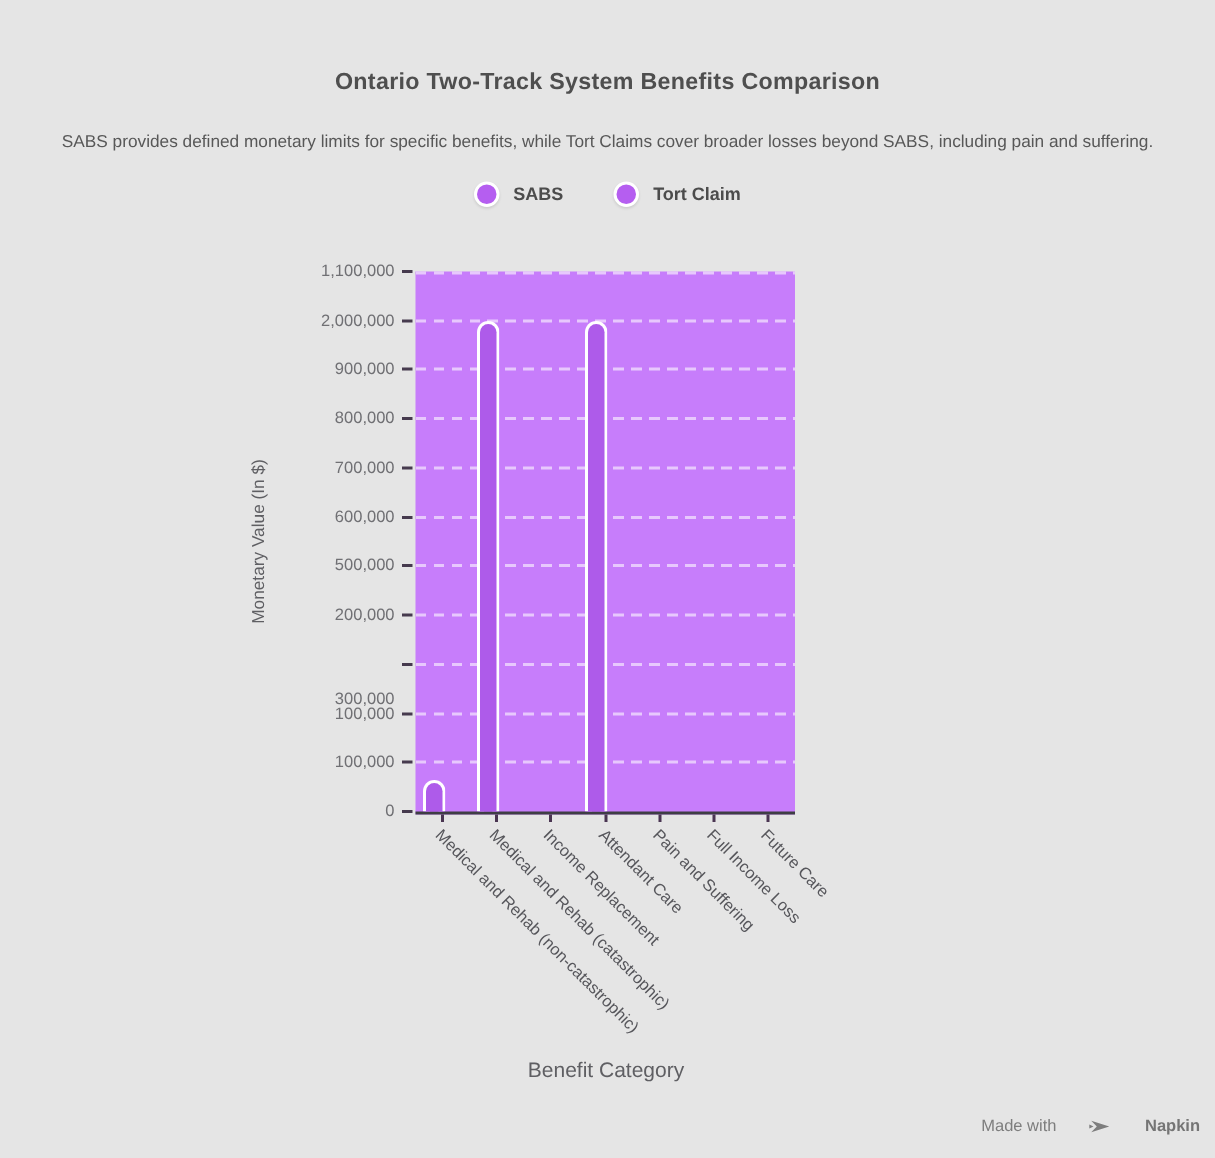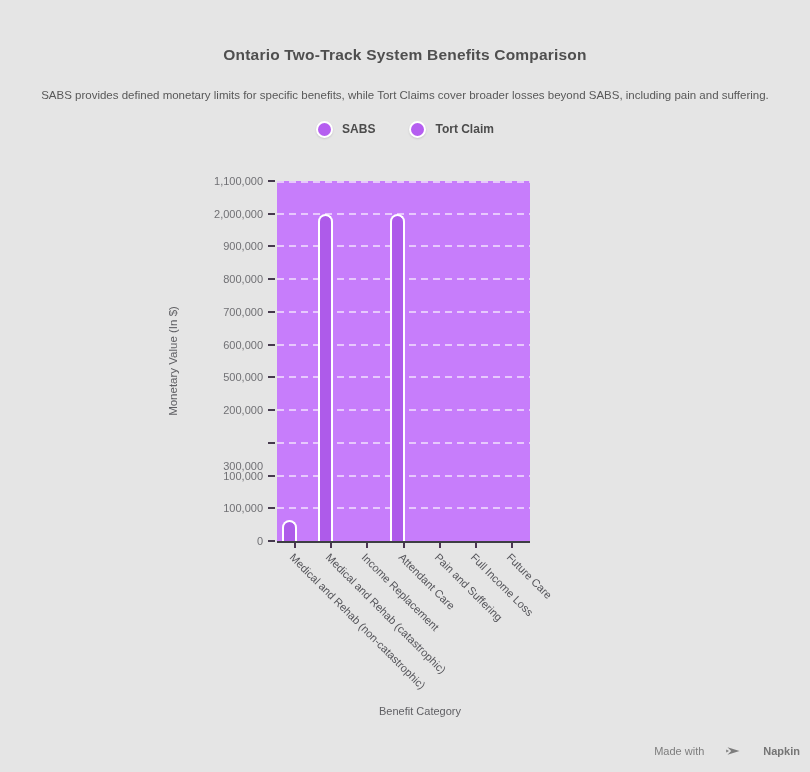--- a/index.html
+++ b/index.html
@@ -42,22 +42,22 @@
   .x-tick-mark{position:absolute;width:2px;height:5px;background:#4a3552;}
   .x-tick-label{
     position:absolute;font-size:11px;color:#56565b;white-space:nowrap;
     transform:rotate(45deg);transform-origin:0 0;
   }
   .y-axis-title{
     position:absolute;left:173px;top:361px;transform:translate(-50%,-50%) rotate(-90deg);
     font-size:11.5px;color:#5f5f63;white-space:nowrap;
   }
   .x-axis-title{
-    position:absolute;left:420px;top:705px;transform:translateX(-50%);
-    font-size:11px;color:#5f5f63;white-space:nowrap;
+    position:absolute;left:404px;top:705px;transform:translateX(-50%);
+    font-size:14px;color:#5f5f63;white-space:nowrap;
   }
   .footer{
     position:absolute;right:10px;bottom:14px;display:flex;align-items:center;gap:22px;
     font-size:11px;color:#7d7d7d;
   }
   .footer .brand{font-weight:bold;color:#757575;cursor:pointer;}
 </style>
 </head>
 <body>
 

